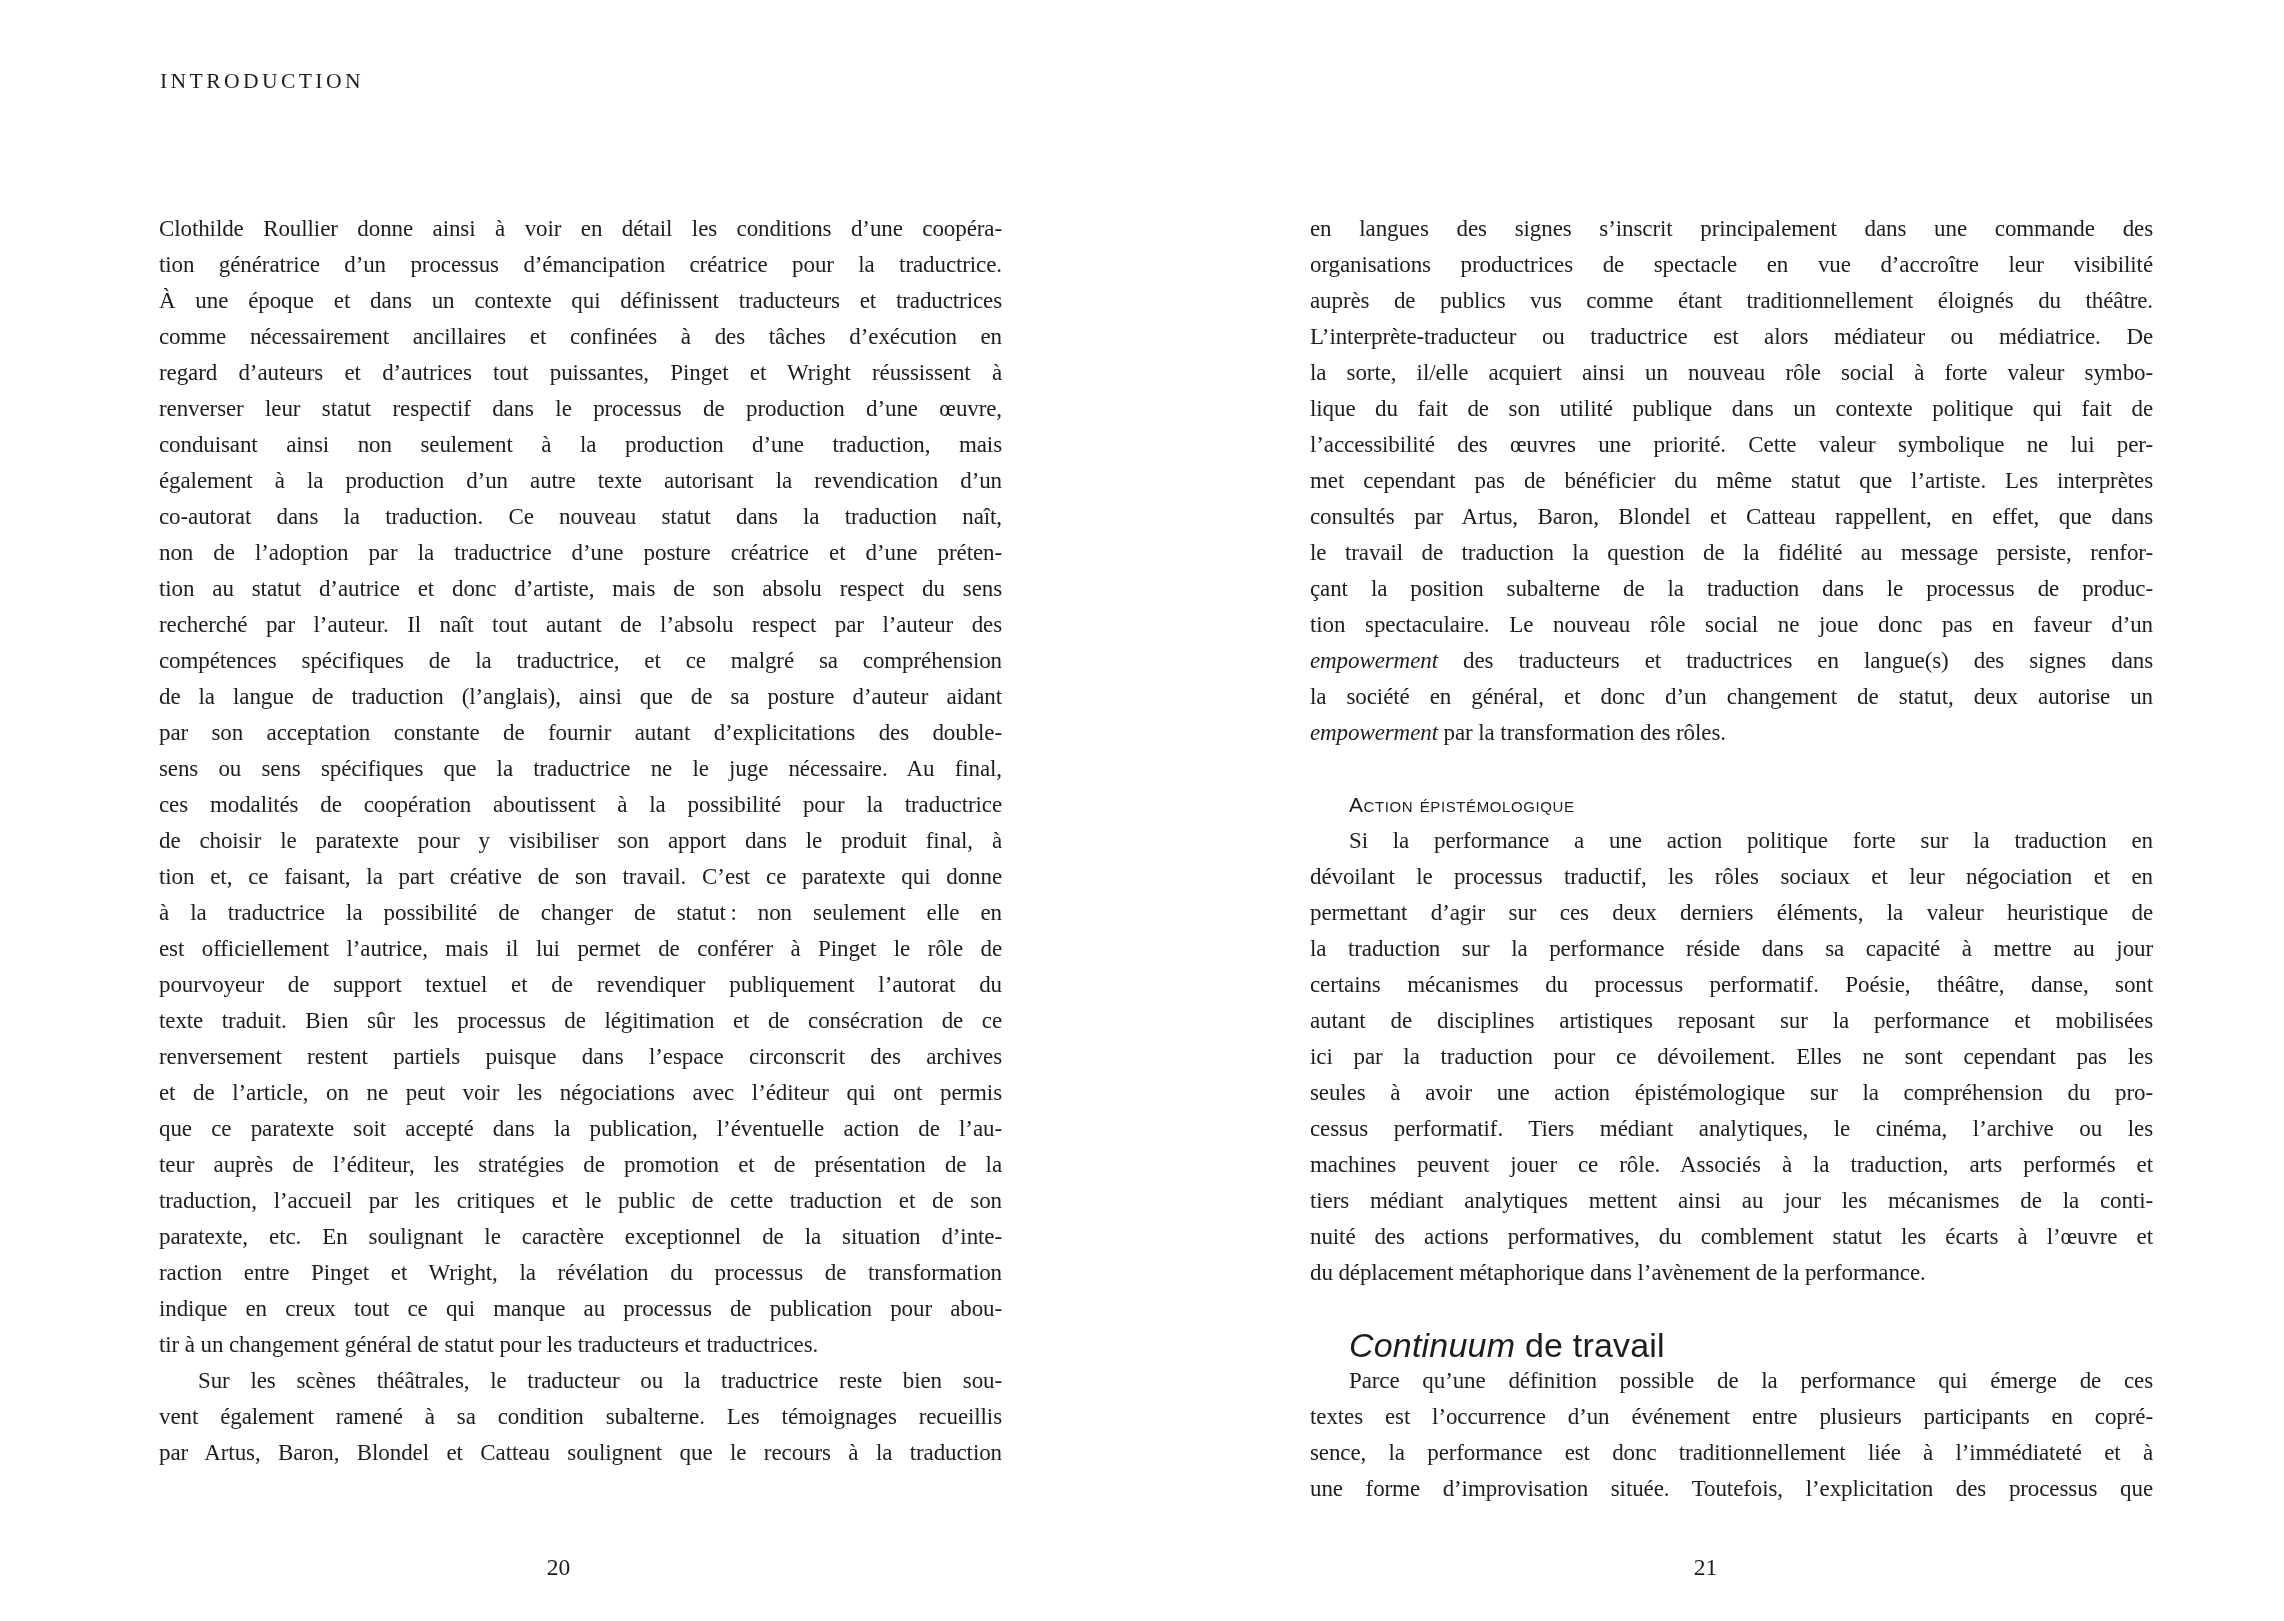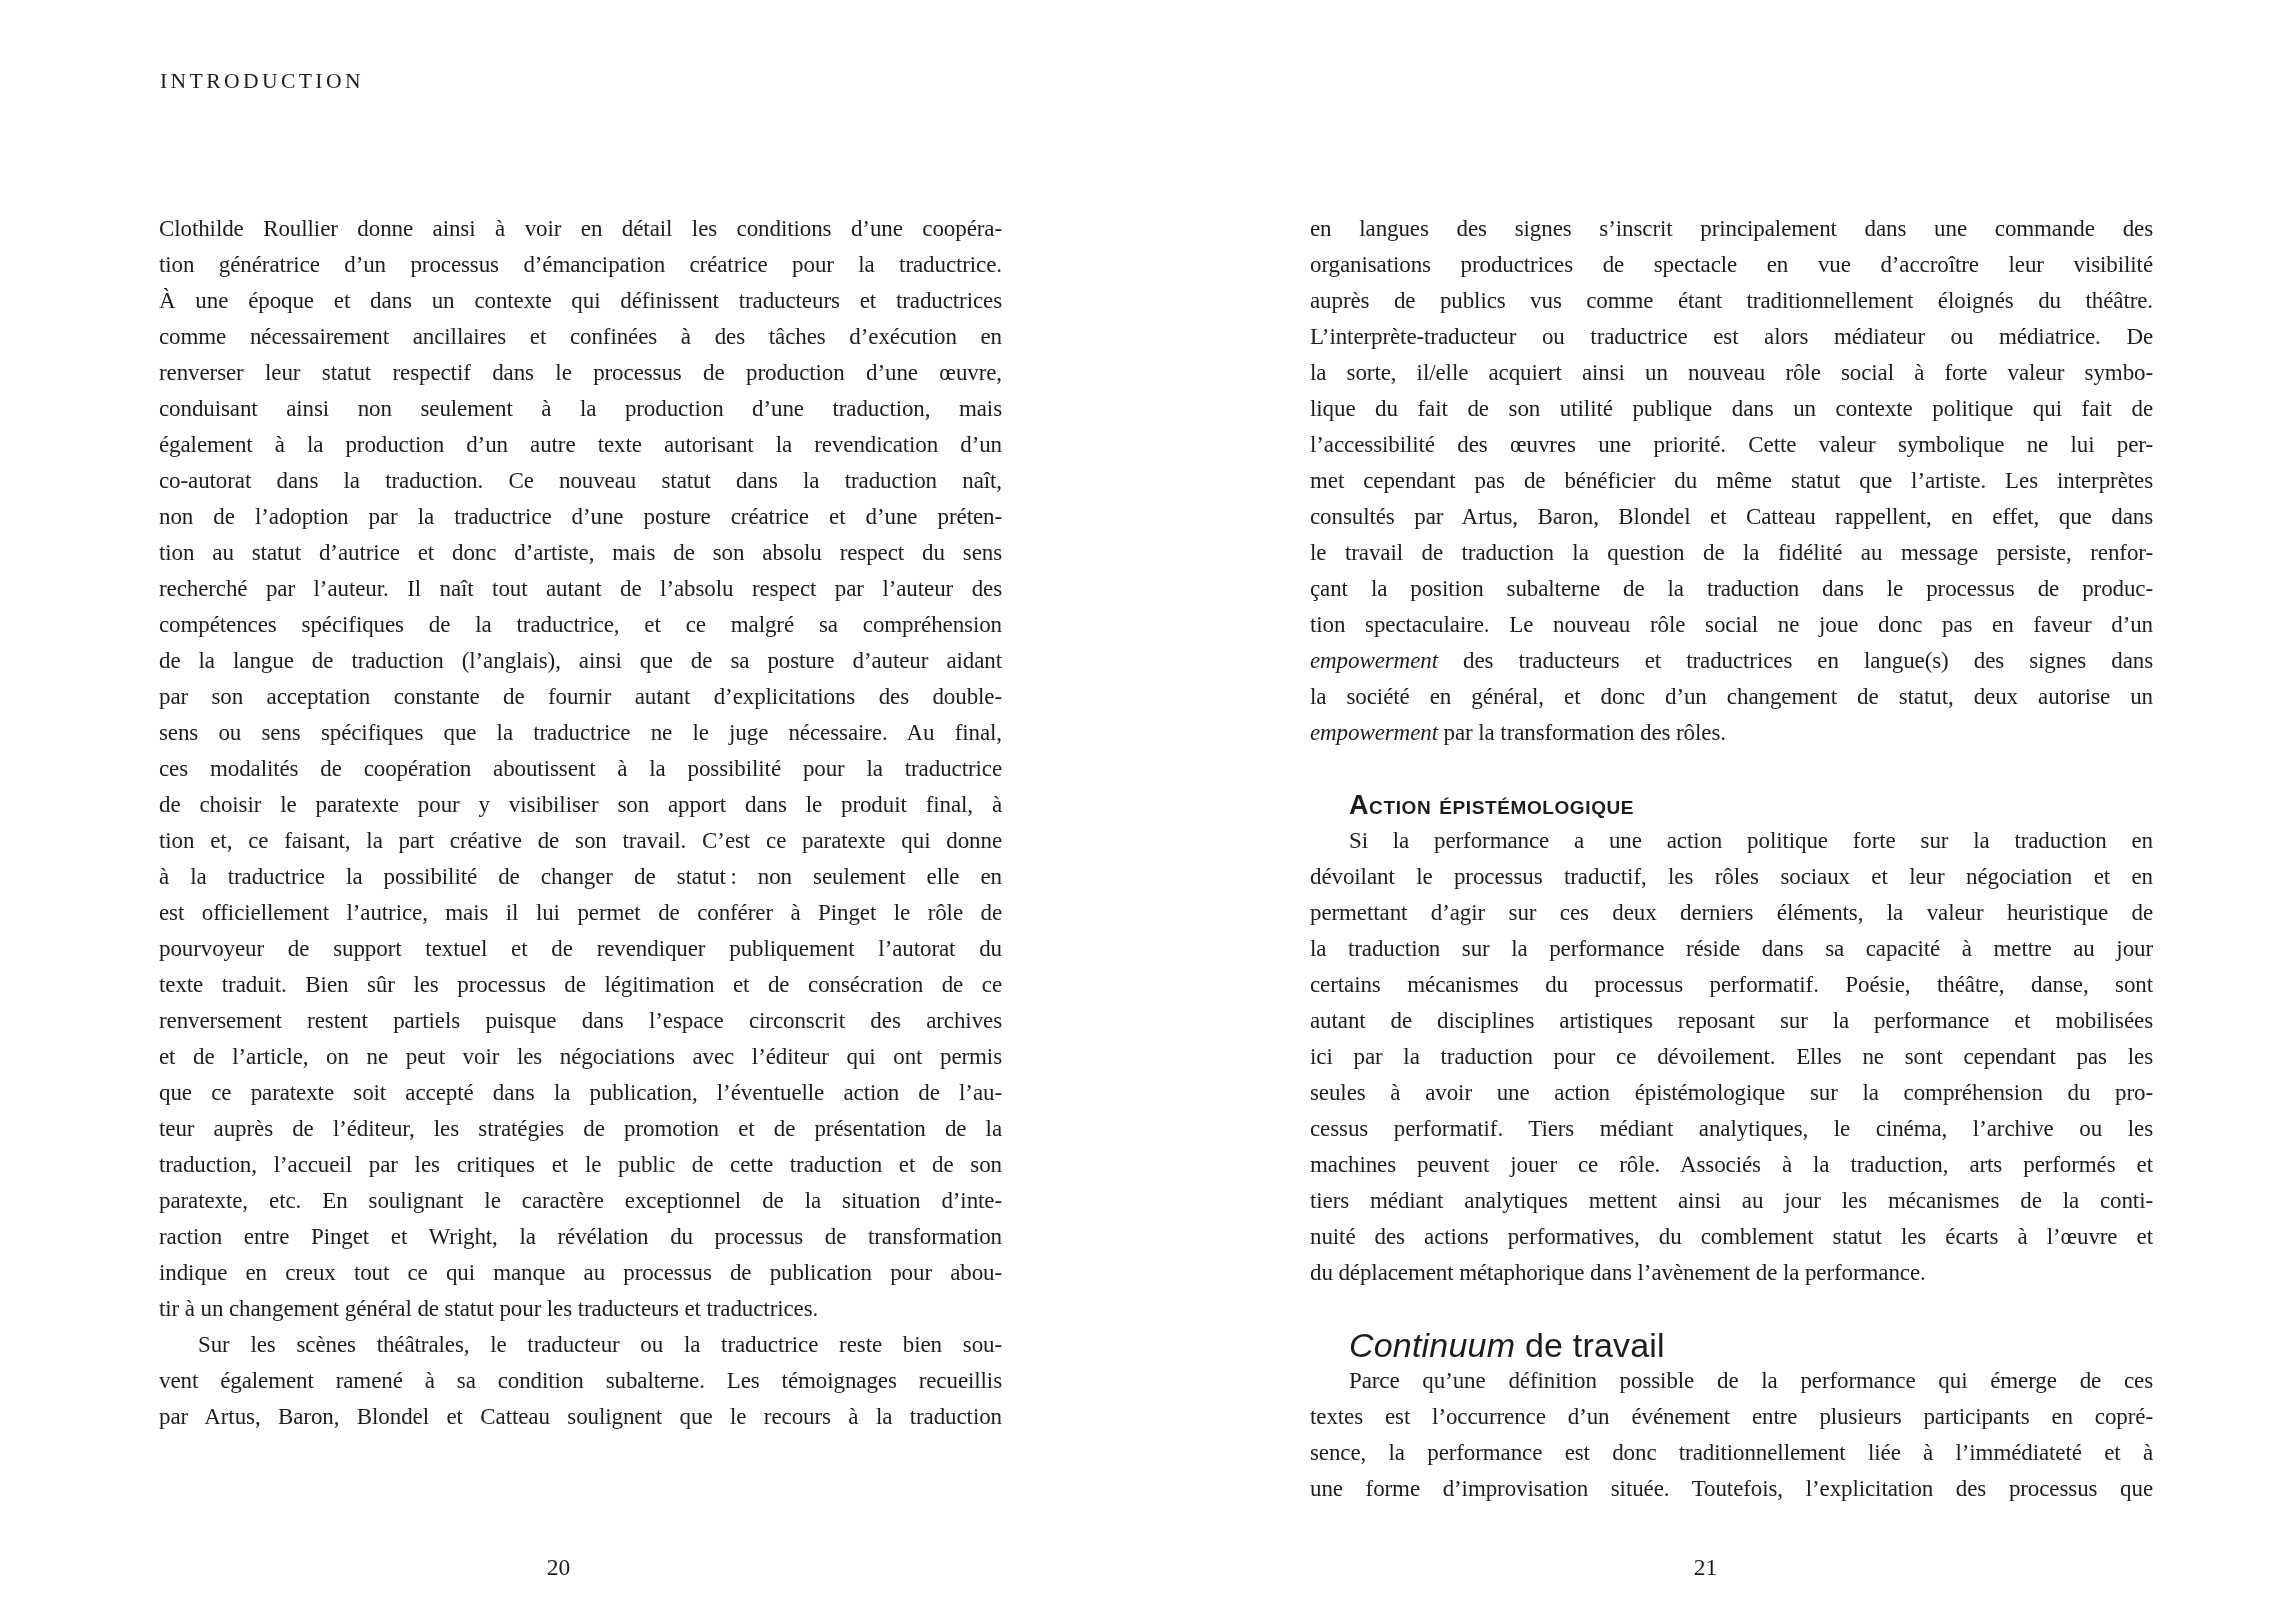--- a/index.html
+++ b/index.html
@@ -30,21 +30,21 @@
   .line.last{text-align-last:left;}
   .line.ind{text-indent:39px;}
   .it{font-style:italic;}
   .h-sc,.h-mixed{
     box-sizing:content-box;
     padding-top:36px;height:36px;line-height:36px;
     font-family:"Liberation Sans", sans-serif;
     text-indent:39px;
   }
   .h-sc{
-    font-size:27px;font-weight:700;font-variant:small-caps;letter-spacing:0.6px;
+    font-size:21px;font-weight:400;font-variant:small-caps;letter-spacing:0.6px;
   }
   .h-mixed{
     font-size:34px;font-weight:400;letter-spacing:0.2px;
   }
   .folio{
     position:absolute;top:1553px;width:843px;
     text-align:center;font-size:23.5px;line-height:29px;
   }
   .folio-left{left:137px;}
   .folio-right{left:1284px;}
@@ -54,20 +54,21 @@
 
 <div class="spread">
 
   <div class="running-header">introduction</div>
 
   <div class="column col-left">
       <div class="line"><span>Clothilde Roullier donne ainsi à voir en détail les conditions d’une coopéra-</span></div>
       <div class="line"><span>tion génératrice d’un processus d’émancipation créatrice pour la traductrice.</span></div>
       <div class="line"><span>À une époque et dans un contexte qui définissent traducteurs et traductrices</span></div>
       <div class="line"><span>comme nécessairement ancillaires et confinées à des tâches d’exécution en</span></div>
+      <div class="line"><span>regard d’auteurs et d’autrices tout puissantes, Pinget et Wright réussissent à</span></div>
       <div class="line"><span>renverser leur statut respectif dans le processus de production d’une œuvre,</span></div>
       <div class="line"><span>conduisant ainsi non seulement à la production d’une traduction, mais</span></div>
       <div class="line"><span>également à la production d’un autre texte autorisant la revendication d’un</span></div>
       <div class="line"><span>co-autorat dans la traduction. Ce nouveau statut dans la traduction naît,</span></div>
       <div class="line"><span>non de l’adoption par la traductrice d’une posture créatrice et d’une préten-</span></div>
       <div class="line"><span>tion au statut d’autrice et donc d’artiste, mais de son absolu respect du sens</span></div>
       <div class="line"><span>recherché par l’auteur. Il naît tout autant de l’absolu respect par l’auteur des</span></div>
       <div class="line"><span>compétences spécifiques de la traductrice, et ce malgré sa compréhension</span></div>
       <div class="line"><span>de la langue de traduction (l’anglais), ainsi que de sa posture d’auteur aidant</span></div>
       <div class="line"><span>par son acceptation constante de fournir autant d’explicitations des double-</span></div>

